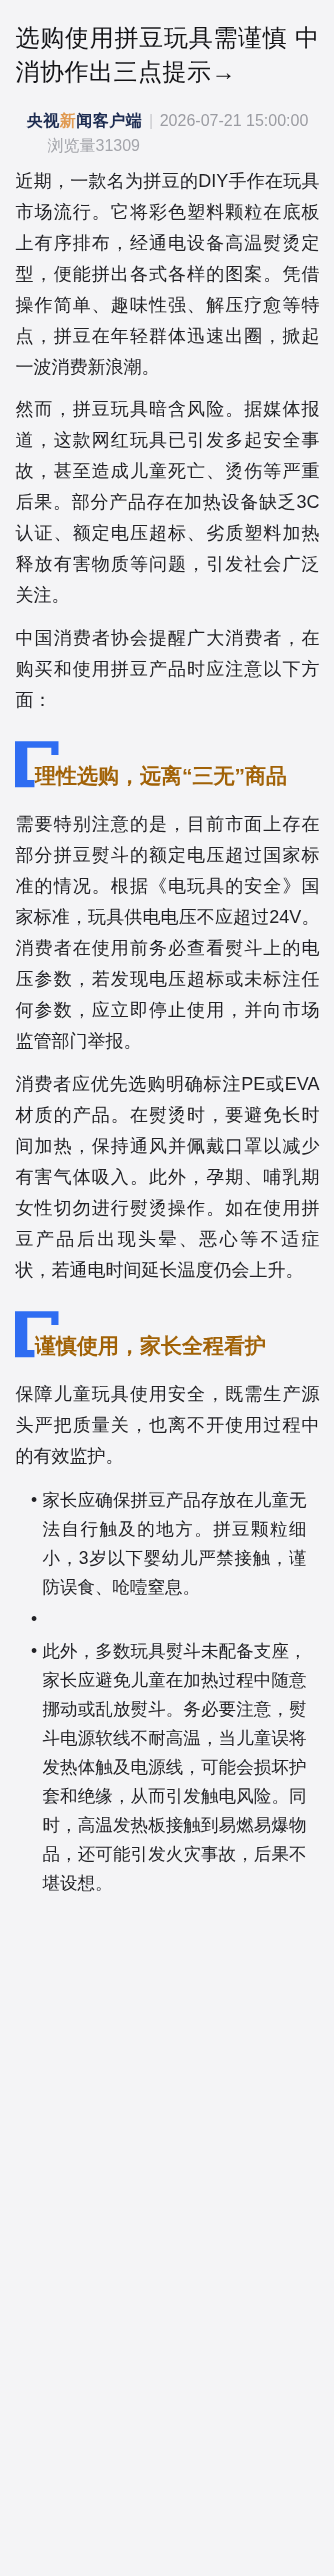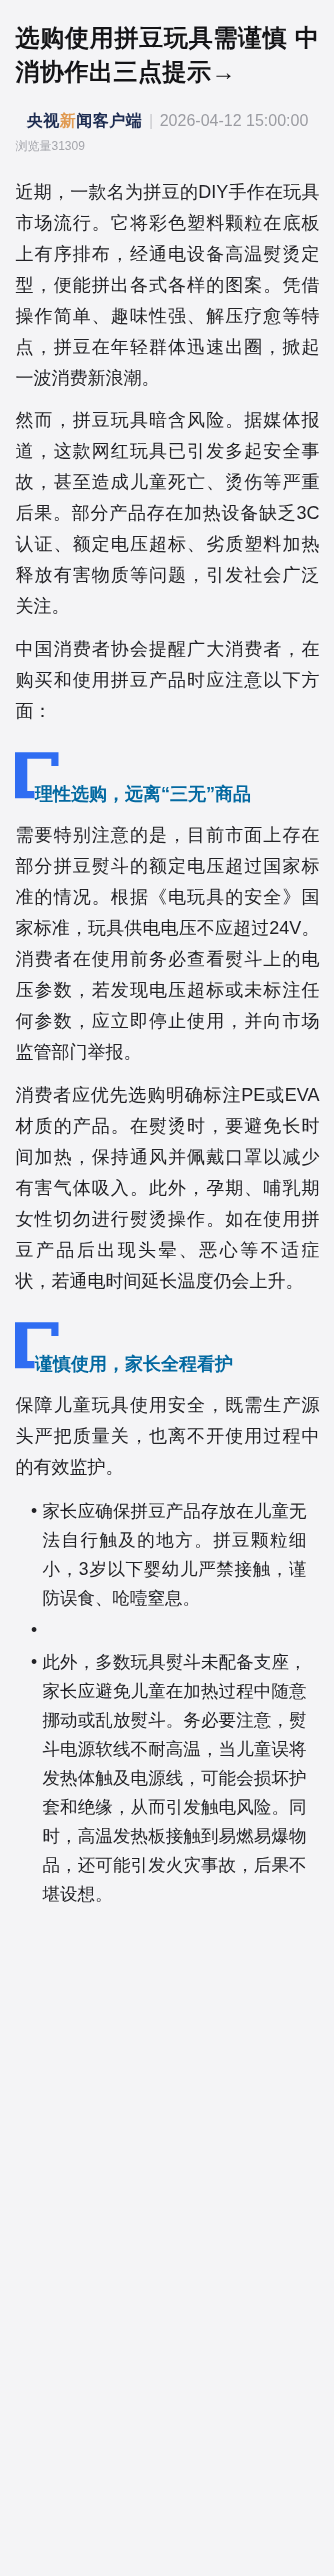--- a/index.html
+++ b/index.html
@@ -7,66 +7,66 @@
     width:335px; height:2935px;
     background:#f4f4f6;
     font-family:"Liberation Sans", sans-serif;
     color:#212125;
     position:relative;
     overflow:hidden;
   }
   .content { padding:5.2px 15.5px 0 15.5px; }
 
   .title {
-    font-size:24px; line-height:34px; font-weight:700;
+    font-size:24px; line-height:34px; font-weight:400;
     color:#141417; letter-spacing:0.5px; text-align:justify;
   }
 
   .meta-row {
     margin-top:21.6px;
     font-size:16px; line-height:20.6px;
     display:flex; align-items:baseline; white-space:nowrap;justify-content:center;
   }
   .source-name { font-weight:700; color:#1c2b50; letter-spacing:0.5px; }
   .source-highlight { color:#e09a52; }
   .separator { color:#c9cacf; margin:0 6.7px; font-weight:400; }
   .datetime { color:#9b9ca2; }
-  .views { margin-top:4.1px; font-size:12px; line-height:20.6px; color:#a4a5ab; }
+  .views { margin-top:4.1px; font-size:16px; line-height:20.6px; color:#a4a5ab;margin-left:32px; }
 
   .para {
     margin:11.3px 0 0 0;
     font-size:18px; line-height:31px;
     text-align:justify; color:#222226;
   }
-  .para.first { margin-top:21px; }
+  .para.first { margin-top:10px; }
 
   .section-heading { position:relative; height:47px; margin-top:25px; margin-bottom:21.6px; }
   .bracket-icon { position:absolute; left:-1px; top:0; width:44px; height:47px; }
   .heading-text {
-    position:absolute; left:19.6px; top:30px;
-    font-size:18px; line-height:24px; font-weight:700; color:#0369a1;
+    position:absolute; left:19.6px; top:23px;
+    font-size:21px; line-height:24px; font-weight:700; color:#a16207;
     white-space:nowrap;
   }
 
   .bullets { margin-top:13.4px; }
   .bullet-item { display:flex; margin-top:3.1px; font-size:17.5px; line-height:29px; color:#222226; }
   .bullet-dot { flex:0 0 27px; padding-left:15.5px; box-sizing:border-box; }
   .bullet-text { flex:0 1 auto; max-width:264px; text-align:justify; }
 </style>
 </head>
 <body>
 
 <div class="content">
 
   <h1 class="title">选购使用拼豆玩具需谨慎 中消协作出三点提示→</h1>
 
   <div class="meta-row">
     <span class="source-name"><span>央视</span><span class="source-highlight">新</span><span>闻客户端</span></span>
     <span class="separator">|</span>
-    <span class="datetime">2026-04-12 15:00:00</span>
+    <span class="datetime">2026-07-21 15:00:00</span>
   </div>
   <div class="views">浏览量31309</div>
 
   <p class="para first">近期，一款名为拼豆的DIY手作在玩具市场流行。它将彩色塑料颗粒在底板上有序排布，经通电设备高温熨烫定型，便能拼出各式各样的图案。凭借操作简单、趣味性强、解压疗愈等特点，拼豆在年轻群体迅速出圈，掀起一波消费新浪潮。</p>
   <p class="para">然而，拼豆玩具暗含风险。据媒体报道，这款网红玩具已引发多起安全事故，甚至造成儿童死亡、烫伤等严重后果。部分产品存在加热设备缺乏3C认证、额定电压超标、劣质塑料加热释放有害物质等问题，引发社会广泛关注。</p>
   <p class="para">中国消费者协会提醒广大消费者，在购买和使用拼豆产品时应注意以下方面：</p>
 
   <div class="section-heading">
     <svg class="bracket-icon" viewBox="0 0 86 91" xmlns="http://www.w3.org/2000/svg">
       <path d="M0,0 H85 V27 H71 V13 H24 V76 H38 V90 H0 Z" fill="#2f6df2"></path>

